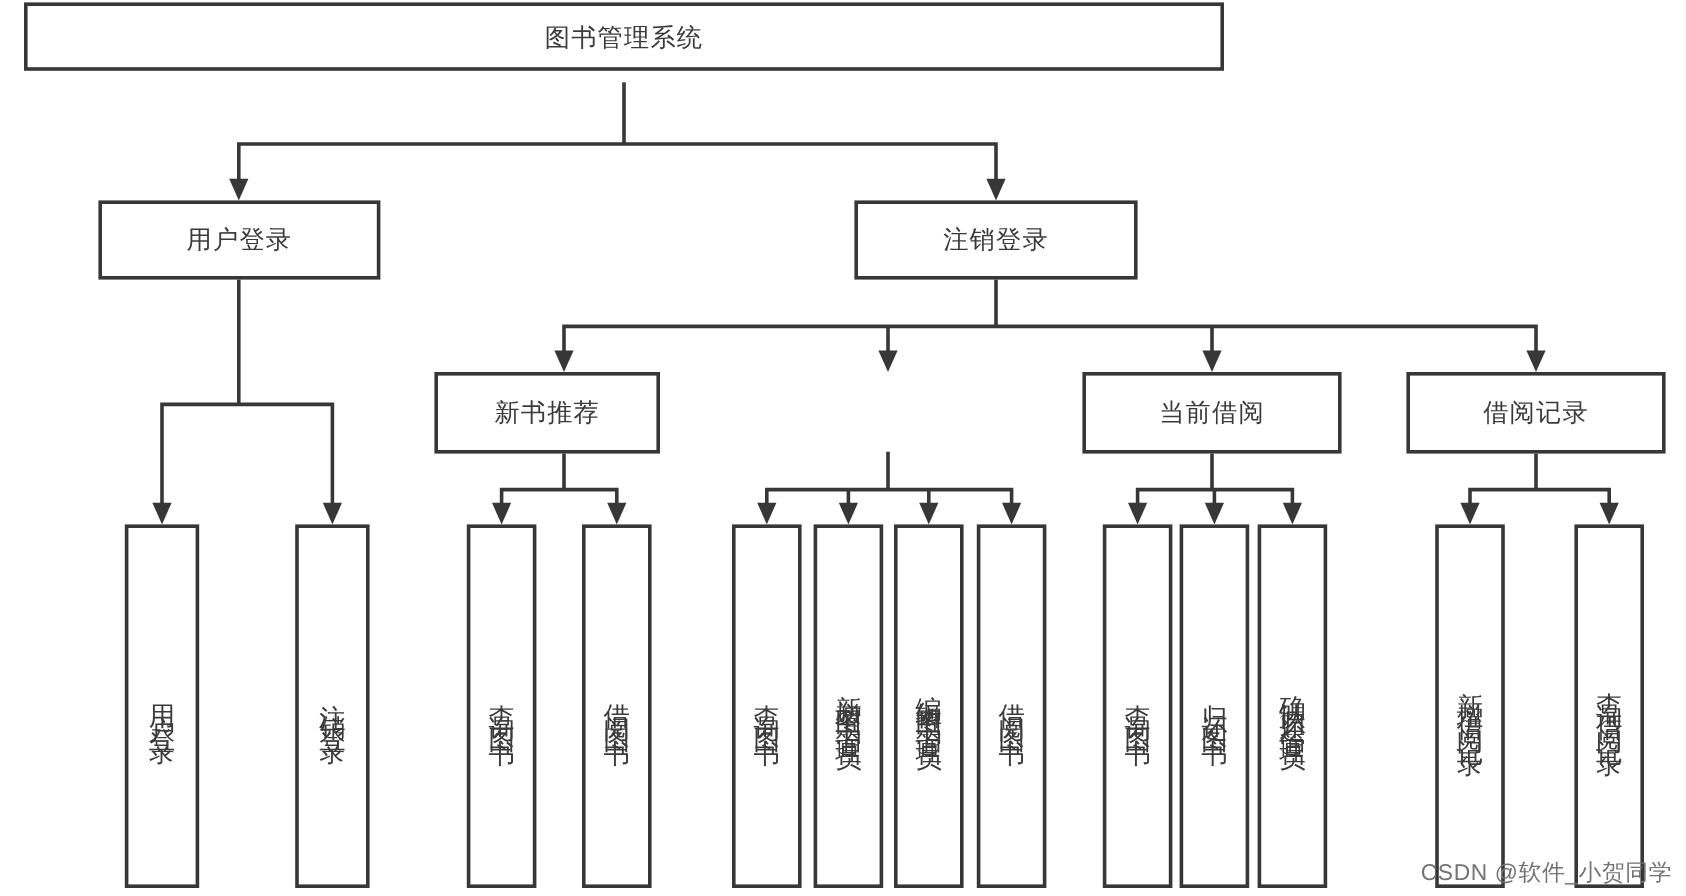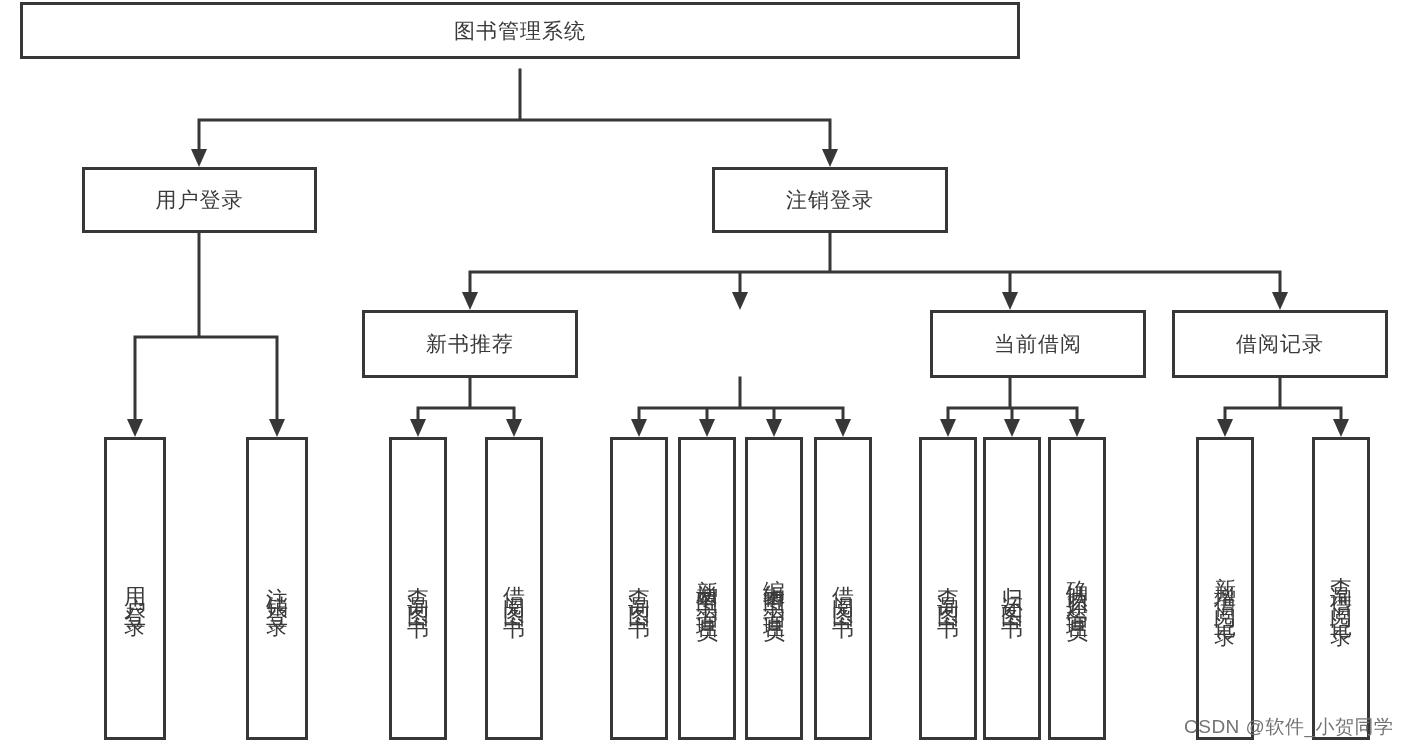--- a/index.html
+++ b/index.html
@@ -91,22 +91,22 @@
       <polygon points="1217,419 1233,419 1225,437"></polygon>
       <polygon points="1333,419 1349,419 1341,437"></polygon>
     </g>
   </svg>
 
   <div class="node hbox" style="left:20px; top:2px; width:1000px; height:57px;">图书管理系统</div>
 
   <div class="node hbox" style="left:82px; top:167px; width:235px; height:66px;">用户登录</div>
   <div class="node hbox" style="left:712px; top:167px; width:236px; height:66px;">注销登录</div>
 
-  <div class="node hbox" style="left:362px; top:310px; width:216px; height:68px;text-align:right;">新书推荐</div>
-  <div class="node hbox" style="left:930px; top:310px; width:216px; height:68px;">当前借阅</div>
+  <div class="node hbox" style="left:362px; top:310px; width:188px; height:68px;text-align:right;">新书推荐</div>
+  <div class="node hbox" style="left:902px; top:310px; width:216px; height:68px;">当前借阅</div>
   <div class="node hbox" style="left:1172px; top:310px; width:216px; height:68px;">借阅记录</div>
 
   <div class="node vbox" style="left:104px; top:437px; width:62px; height:303px;">
     <span class="vtext">用户登录</span>
   </div>
   <div class="node vbox" style="left:246px; top:437px; width:62px; height:303px;">
     <span class="vtext">注销登录</span>
   </div>
 
   <div class="node vbox" style="left:389px; top:437px; width:58px; height:303px;">

